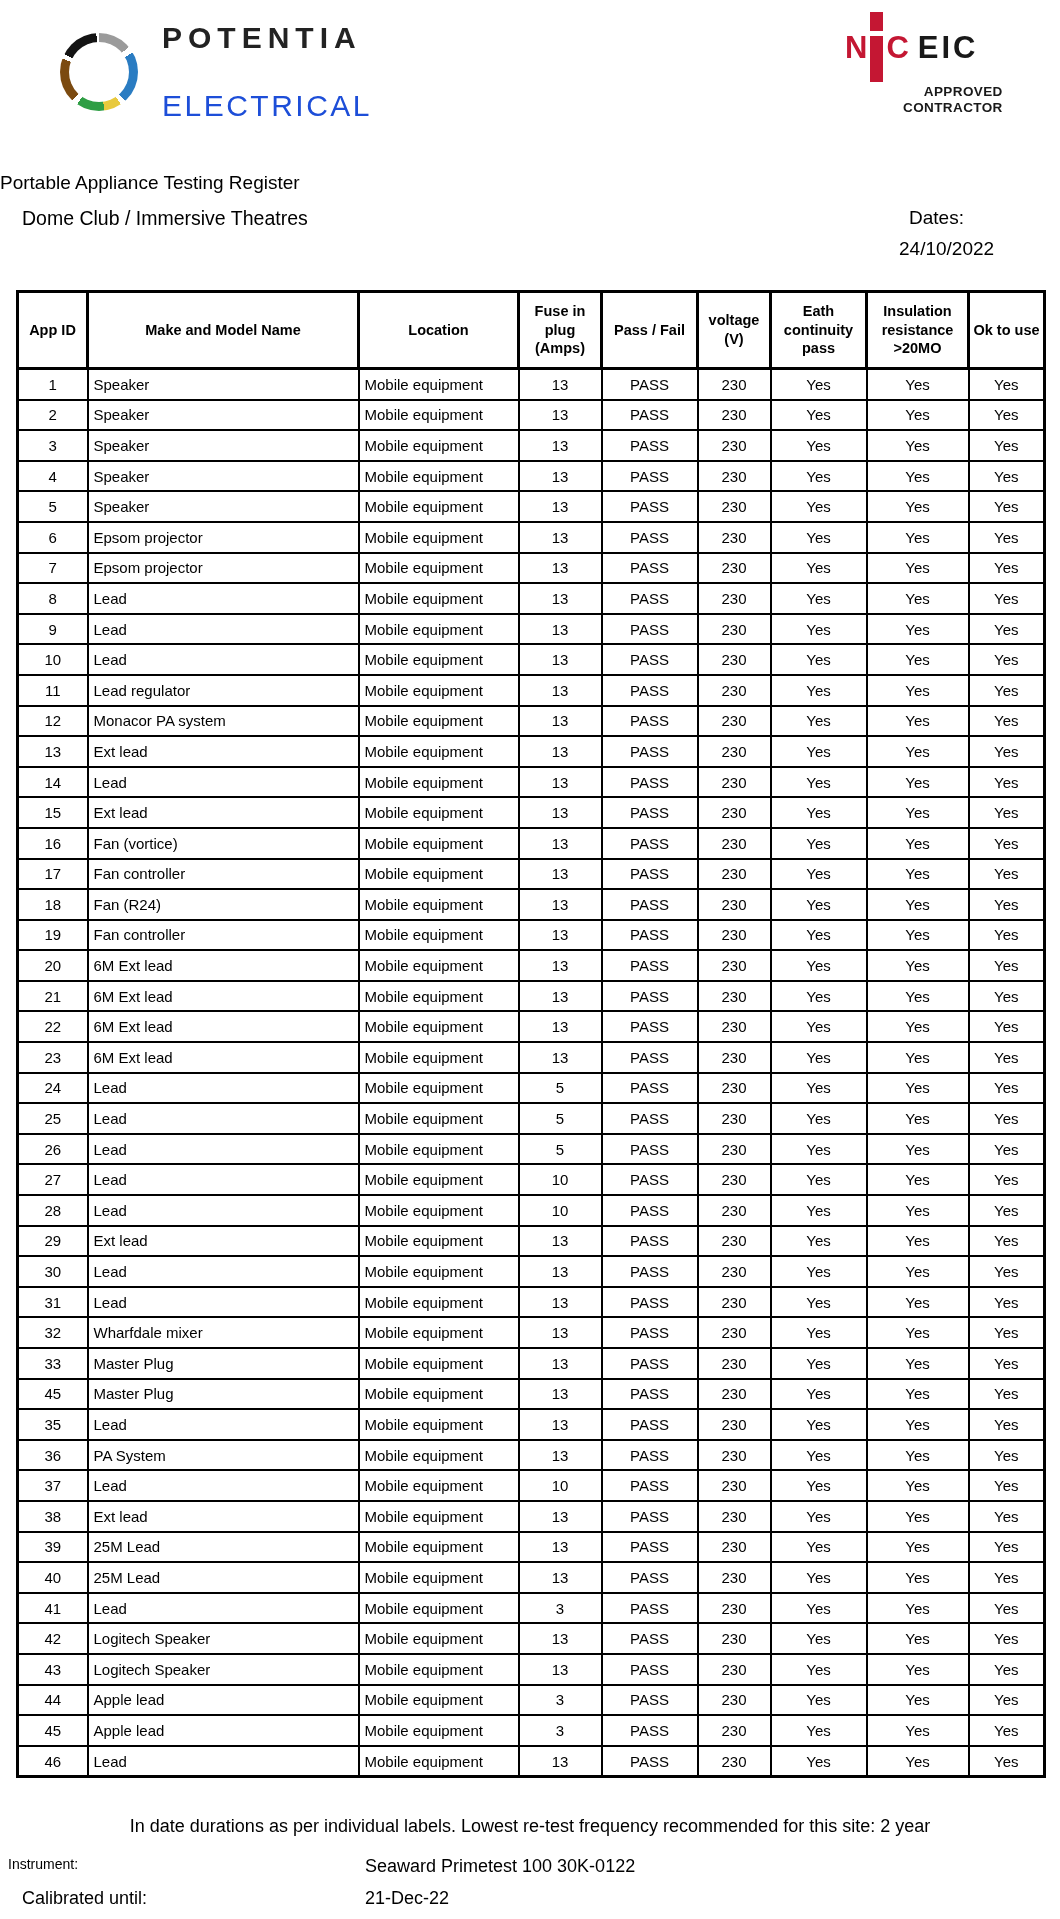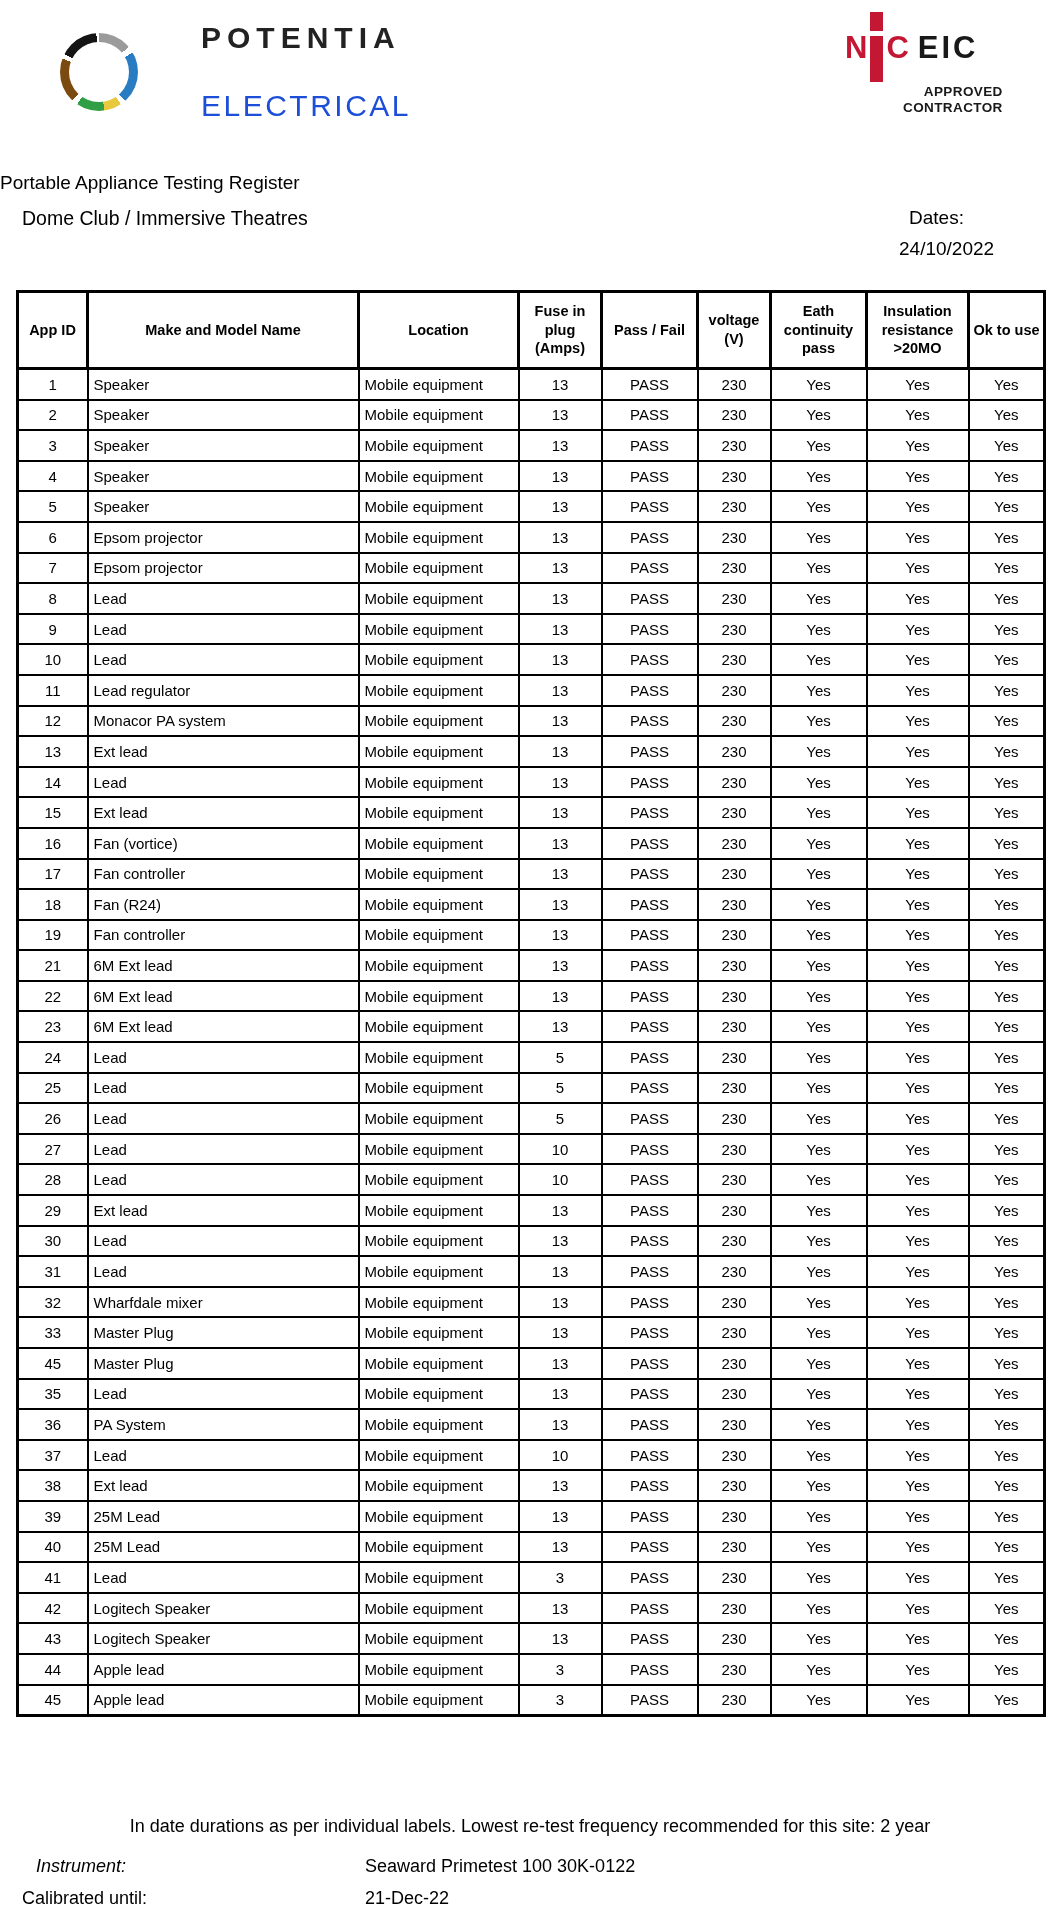--- a/index.html
+++ b/index.html
@@ -1,19 +1,19 @@
 <!DOCTYPE html>
 <html><head>
 <meta charset="utf-8">
 <style>
   html,body{margin:0;padding:0;background:#fff;}
   body{width:1060px;height:1919px;position:relative;font-family:"Liberation Sans",sans-serif;color:#000;overflow:hidden;}
 
   
-  .logo{position:absolute;left:60px;top:22px;display:flex;align-items:center;gap:39px;}
+  .logo{position:absolute;left:60px;top:22px;display:flex;align-items:center;}
   .logo-ring{width:78px;height:78px;border-radius:50%;position:relative;
     background:conic-gradient(from 0deg,
       #9b9b9b 4deg 50deg,   #fff 50deg 60deg,
       #2a7cc2 60deg 138deg, #fff 138deg 146deg,
       #e8c93d 146deg 172deg,#2f9e45 172deg 214deg, #fff 214deg 223deg,
       #7b4a10 223deg 290deg,#fff 290deg 297deg,
       #141414 297deg 356deg,#fff 356deg 360deg);}
   .logo-ring::after{content:"";position:absolute;inset:9px;border-radius:50%;background:#fff;}
   .logo-text{margin-left:24px;line-height:1.06;}
   .logo-line1{font-size:30px;font-weight:700;letter-spacing:6px;color:#222;}
@@ -38,21 +38,21 @@
   table{border-collapse:collapse;table-layout:fixed;width:1027px;border:3px solid #000;}
   th{border:3px solid #000;font-weight:700;font-size:14.5px;line-height:1.3;padding:2px 3px;
      height:70px;text-align:center;vertical-align:middle;background:#fff;}
   td{border:2px solid #000;font-size:15px;height:28.6px;padding:0 5px;vertical-align:middle;
      overflow:hidden;white-space:nowrap;}
   td.a-c{text-align:center;}
   td.a-l{text-align:left;}
 
   
   .retest-note{position:absolute;top:1816px;left:0;width:100%;text-align:center;font-size:18px;}
-  .instr-label{position:absolute;left:36px;top:1856px;font-size:18px;font-style:italic;}
+  .instr-label{position:absolute;left:8px;top:1856px;font-size:14px;}
   .instr-value{position:absolute;left:365px;top:1856px;font-size:18px;}
   .calib-label{position:absolute;left:22px;top:1888px;font-size:18px;}
   .calib-value{position:absolute;left:365px;top:1888px;font-size:18px;}
 </style>
 </head>
 <body>
 
 <div class="logo">
   <div class="logo-ring"></div>
   <div class="logo-text">
@@ -309,20 +309,31 @@
           <td class="a-l">Fan controller</td>
           <td class="a-l">Mobile equipment</td>
           <td class="a-c">13</td>
           <td class="a-c">PASS</td>
           <td class="a-c">230</td>
           <td class="a-c">Yes</td>
           <td class="a-c">Yes</td>
           <td class="a-c">Yes</td>
         </tr>
         <tr>
+          <td class="a-c">20</td>
+          <td class="a-l">6M Ext lead</td>
+          <td class="a-l">Mobile equipment</td>
+          <td class="a-c">13</td>
+          <td class="a-c">PASS</td>
+          <td class="a-c">230</td>
+          <td class="a-c">Yes</td>
+          <td class="a-c">Yes</td>
+          <td class="a-c">Yes</td>
+        </tr>
+        <tr>
           <td class="a-c">21</td>
           <td class="a-l">6M Ext lead</td>
           <td class="a-l">Mobile equipment</td>
           <td class="a-c">13</td>
           <td class="a-c">PASS</td>
           <td class="a-c">230</td>
           <td class="a-c">Yes</td>
           <td class="a-c">Yes</td>
           <td class="a-c">Yes</td>
         </tr>
@@ -577,20 +588,31 @@
           <td class="a-c">230</td>
           <td class="a-c">Yes</td>
           <td class="a-c">Yes</td>
           <td class="a-c">Yes</td>
         </tr>
         <tr>
           <td class="a-c">45</td>
           <td class="a-l">Apple lead</td>
           <td class="a-l">Mobile equipment</td>
           <td class="a-c">3</td>
+          <td class="a-c">PASS</td>
+          <td class="a-c">230</td>
+          <td class="a-c">Yes</td>
+          <td class="a-c">Yes</td>
+          <td class="a-c">Yes</td>
+        </tr>
+        <tr>
+          <td class="a-c">46</td>
+          <td class="a-l">Lead</td>
+          <td class="a-l">Mobile equipment</td>
+          <td class="a-c">13</td>
           <td class="a-c">PASS</td>
           <td class="a-c">230</td>
           <td class="a-c">Yes</td>
           <td class="a-c">Yes</td>
           <td class="a-c">Yes</td>
         </tr>
       </tbody>
   </table>
 </div>
 

